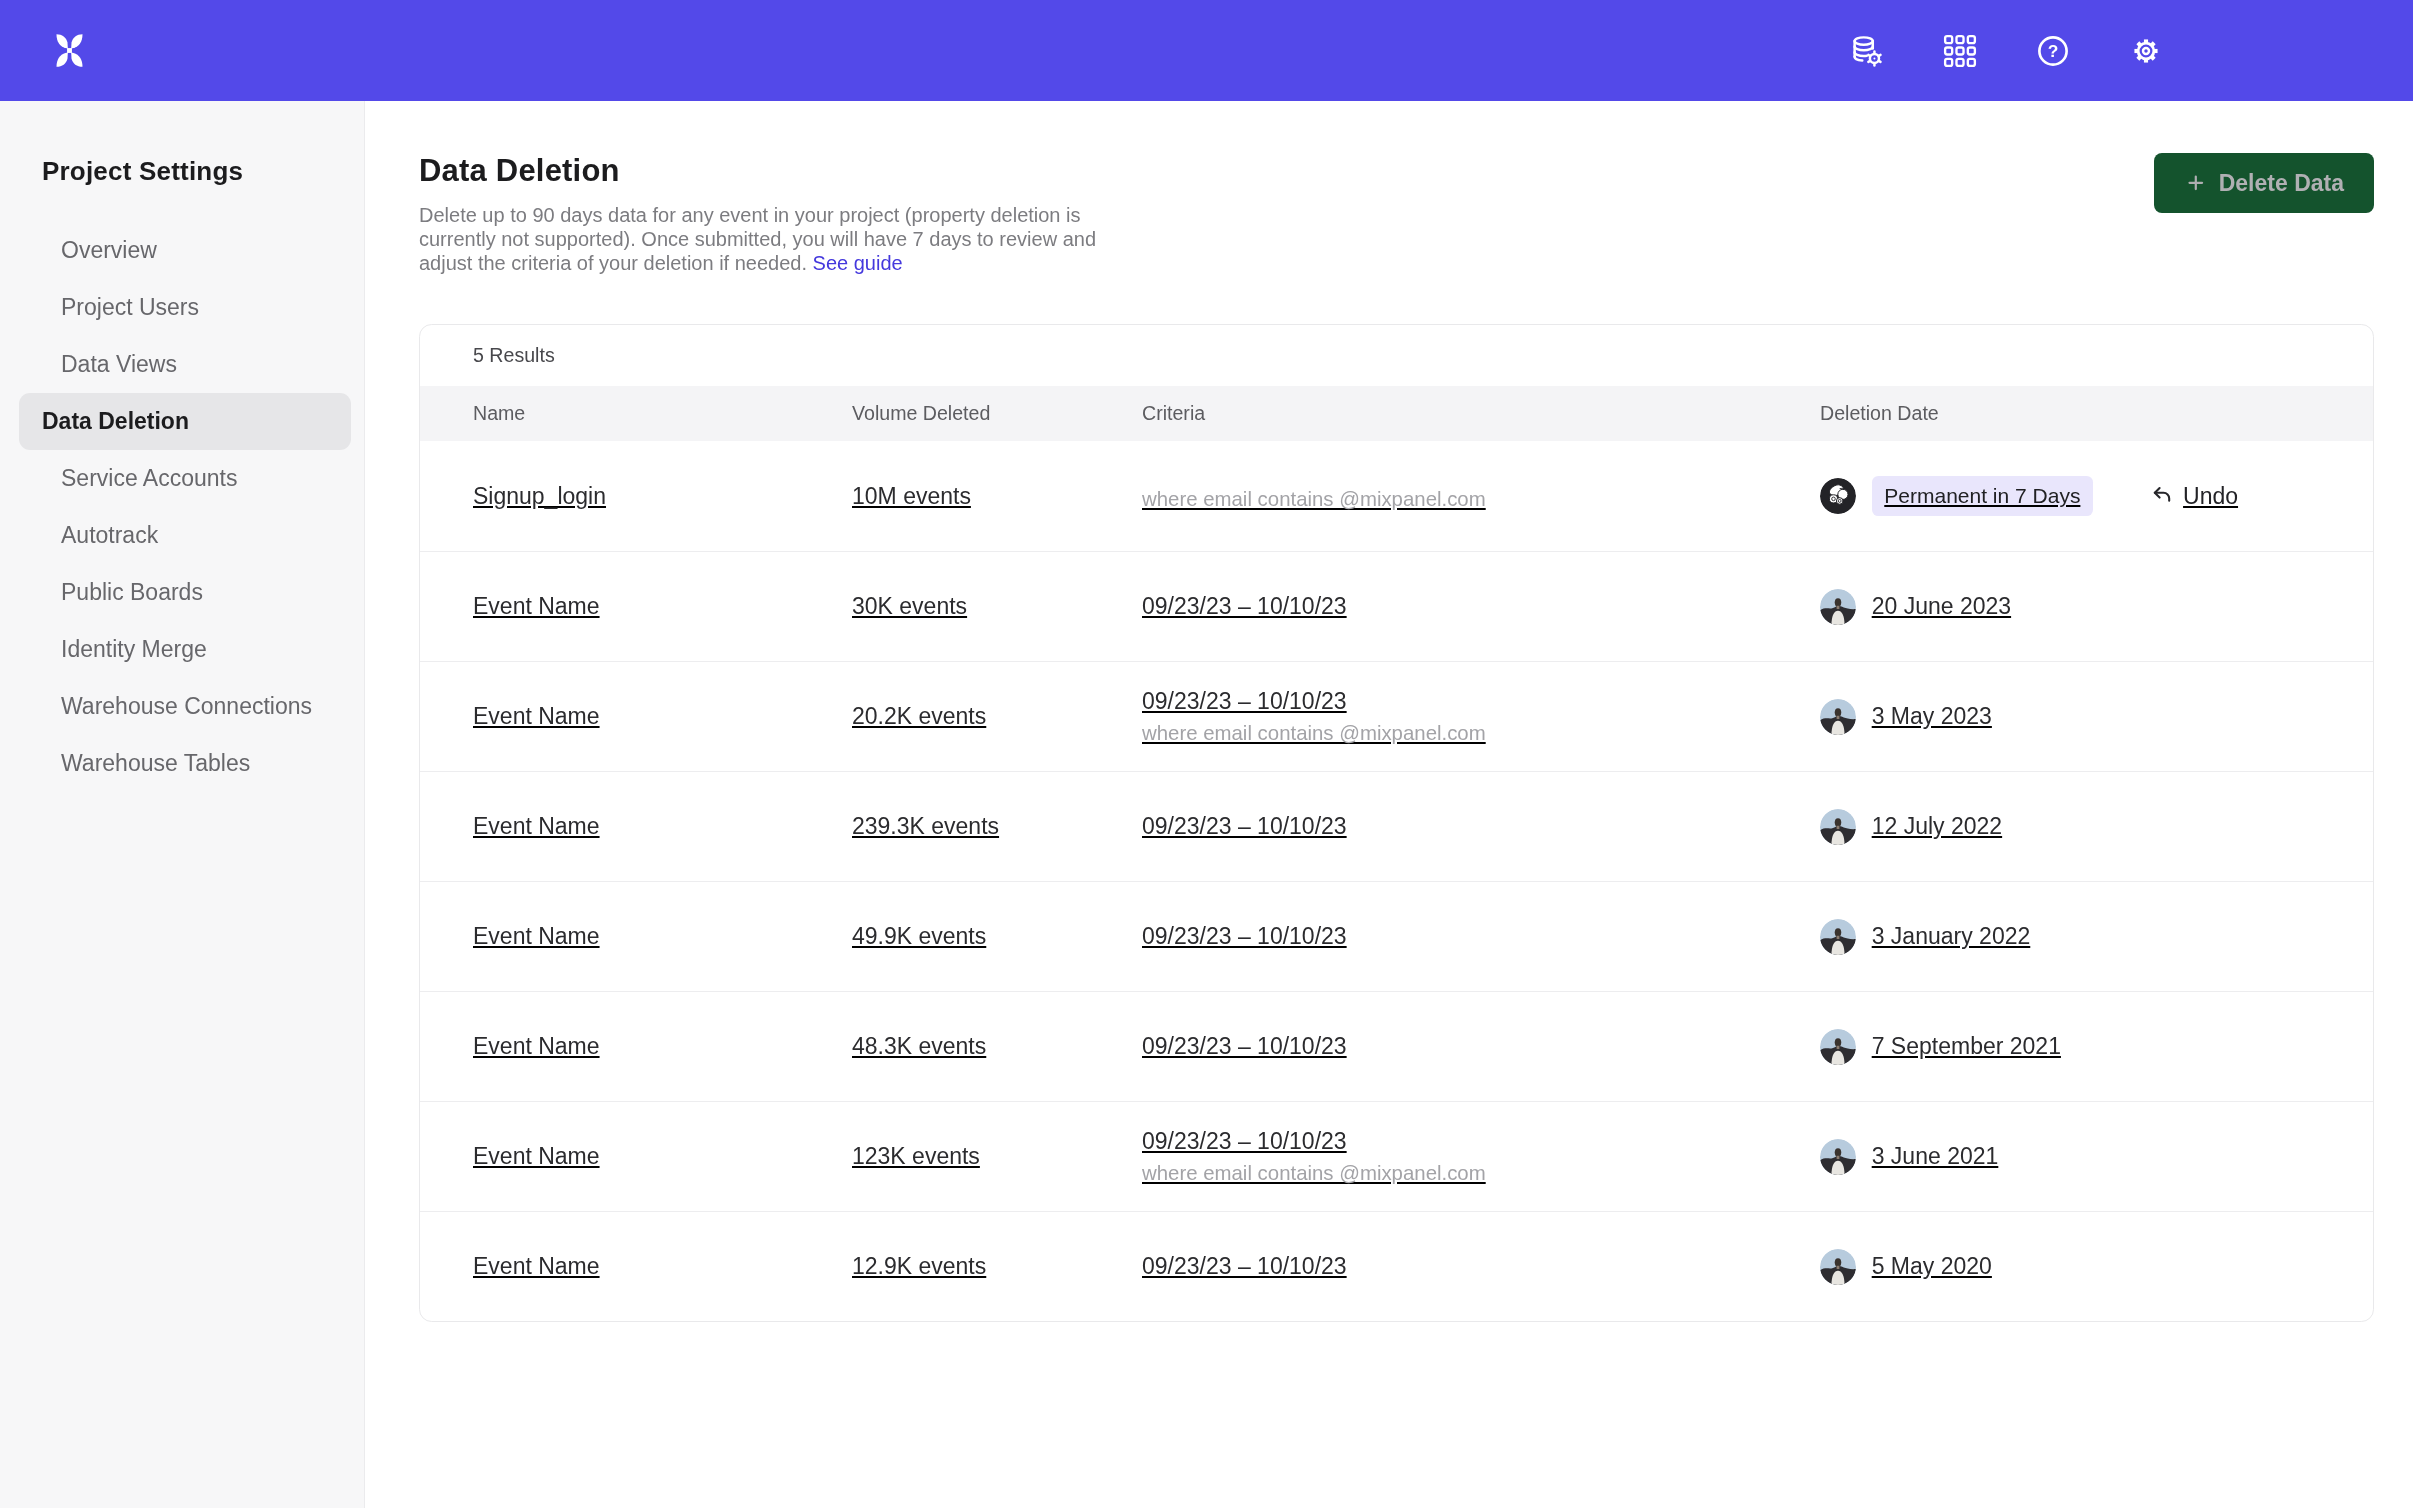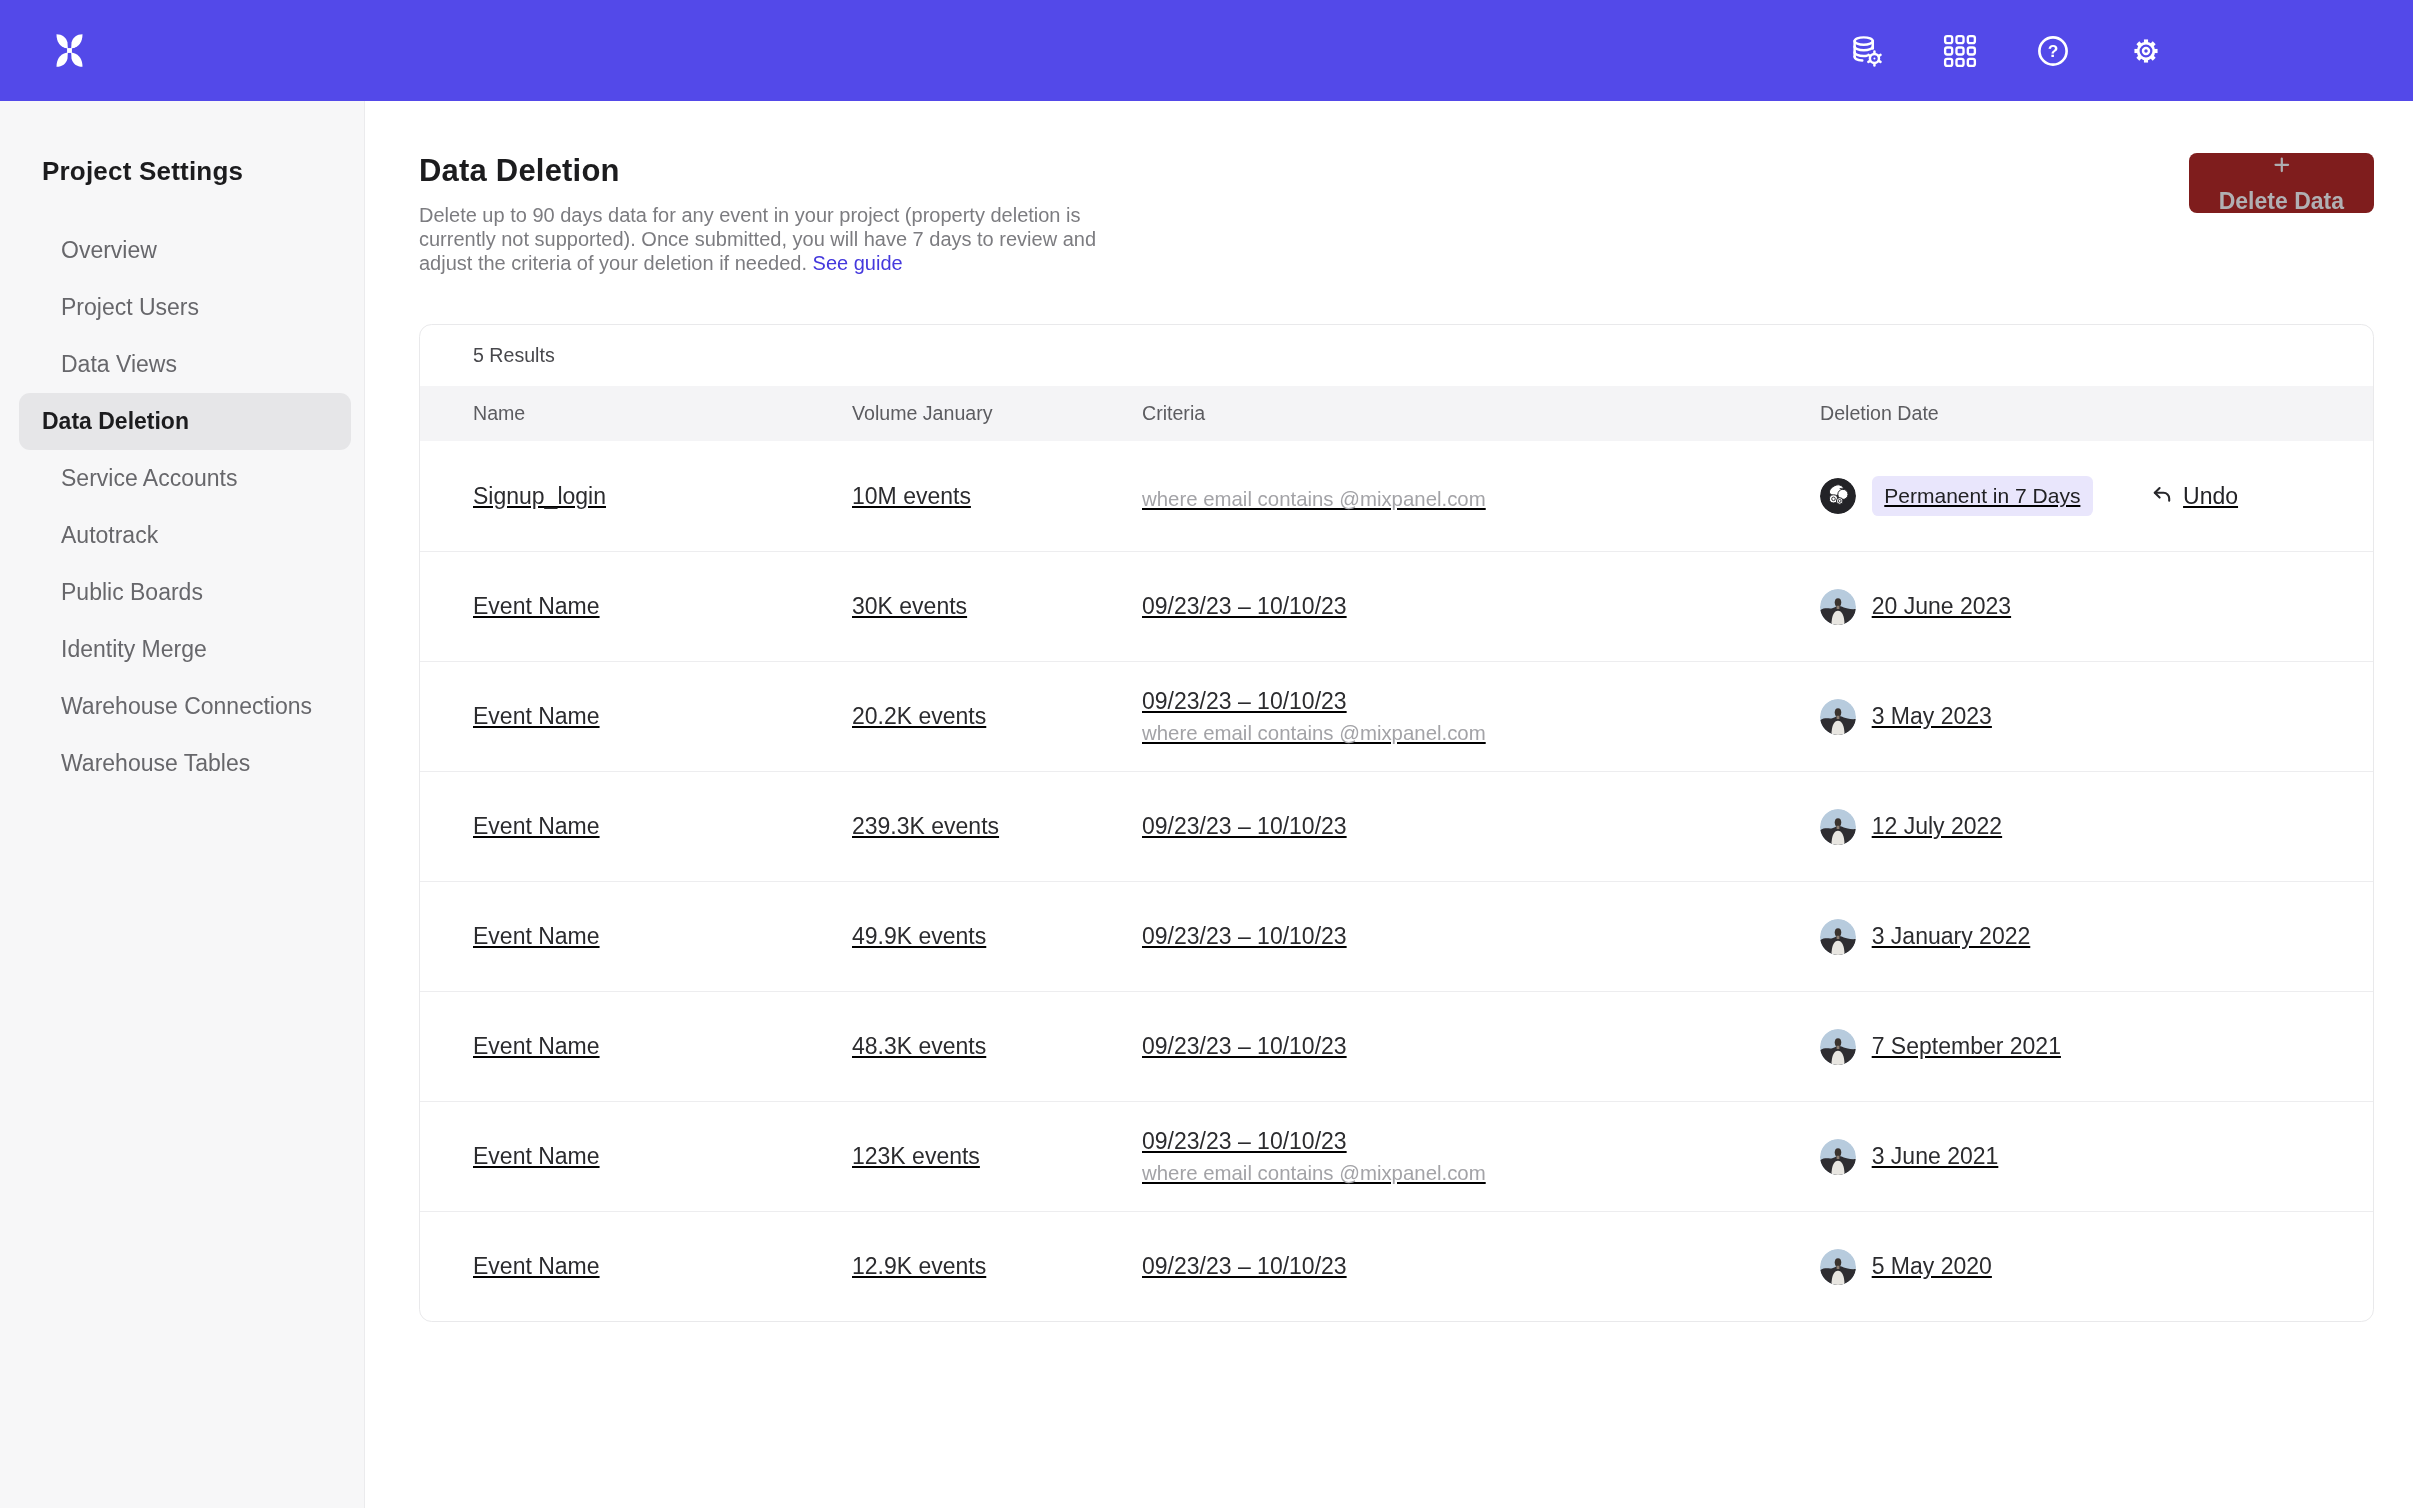--- a/index.html
+++ b/index.html
@@ -17,21 +17,21 @@
   .side-list { margin-top:35px; }
   .side-item { height:57px; display:flex; align-items:center; padding-left:42px; font-size:23px; color:#67676b; cursor:pointer; border-radius:11px; margin:0 12.6px 0 19px; }
   .side-item.selected { background:#e6e6e8; color:#1c1c1e; font-weight:700; padding-left:23px; }
 
   
   .content { position:absolute; left:365px; top:101px; right:0; bottom:0; background:#fff; padding:52px 39px 0 54px; }
   .head-row { display:flex; align-items:flex-start; justify-content:space-between; }
   .page-title { font-size:31px; font-weight:700; color:#1c1c1e; letter-spacing:0.2px; }
   .page-desc { margin-top:14px; width:691px; font-size:20px; line-height:24px; color:#7c7c80; }
   .page-desc a { color:#4438DD; text-decoration:none; cursor:pointer; }
-  .delete-btn { display:flex; align-items:center; gap:11px; height:60px; padding:0 30px; background:#7f1d1d; border:none; border-radius:7.9px; font-size:23px; font-weight:700; color:#b0b0b3; cursor:default;flex-direction:column; }
+  .delete-btn { display:flex; align-items:center; gap:11px; height:60px; padding:0 30px; background:#14532d; border:none; border-radius:7.9px; font-size:23px; font-weight:700; color:#b0b0b3; cursor:default; }
 
   
   .card { margin-top:49px; width:1955px; background:#fff; border:1.6px solid #e9e9eb; border-radius:12.6px; overflow:hidden; }
   .results-row { height:61px; display:flex; align-items:center; padding-left:53px; font-size:19.6px; color:#48484c; }
   .grid-row { display:grid; grid-template-columns:379px 290px 678px 1fr; align-items:center; padding-left:53px; }
   .thead { background:#f4f4f6; height:55px; font-size:19.6px; color:#5c5c60; }
   .trow { min-height:110px;text-decoration:underline; }
   .trow + .trow { border-top:1.6px solid #ededef; }
   .cell-name, .cell-vol { font-size:23px; color:#2b2b2e; }
   .cell-crit .line1 { font-size:23px; color:#2b2b2e; }
@@ -169,21 +169,21 @@
       </span>
       <span>Delete Data</span>
     </button>
   </div>
 
   <div class="card">
     <div class="results-row">5 Results</div>
 
     <div class="grid-row thead">
       <div>Name</div>
-      <div>Volume January</div>
+      <div>Volume Deleted</div>
       <div>Criteria</div>
       <div>Deletion Date</div>
     </div>
 
     <div class="grid-row trow">
       <div class="cell-name">Signup_login</div>
       <div class="cell-vol">10M events</div>
       <div class="cell-crit">
         <div class="line2">where email contains @mixpanel.com</div>
       </div>

